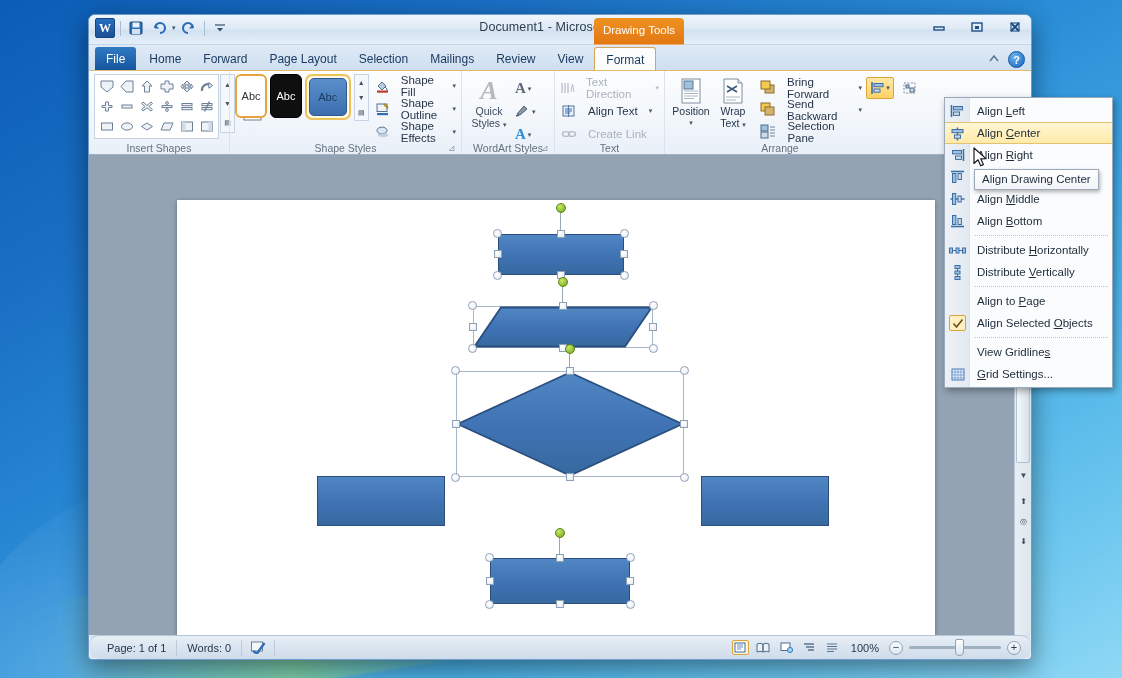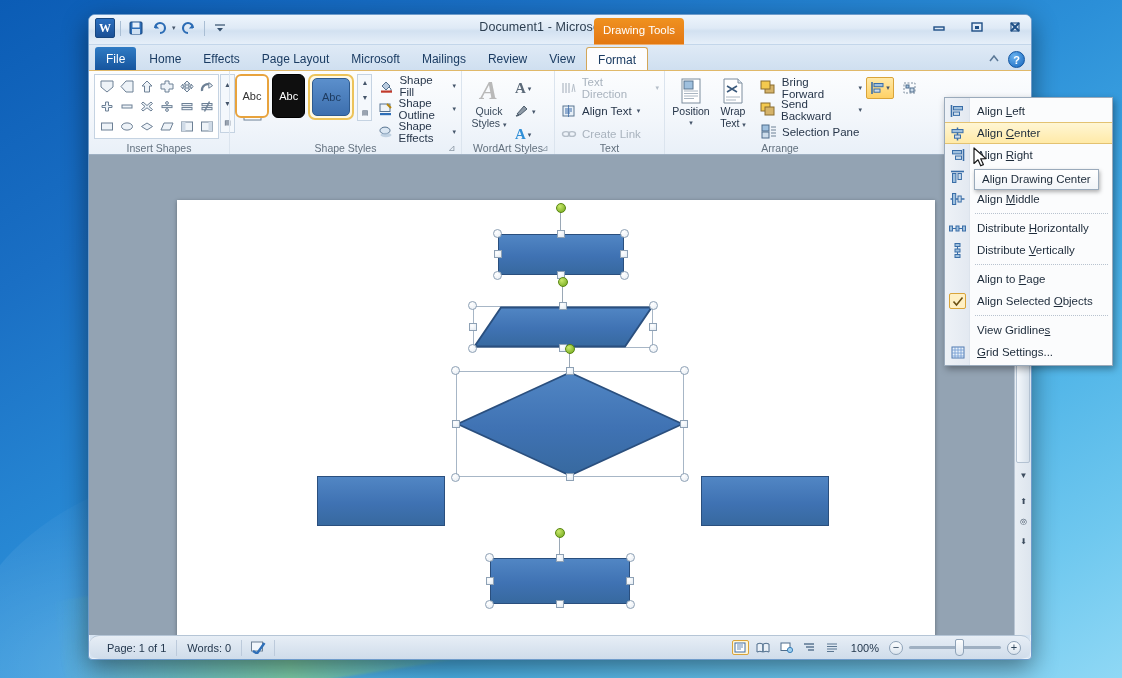--- a/index.html
+++ b/index.html
@@ -127,21 +127,21 @@
   .stylegal { display:flex; align-items:flex-start; }
   .stylebox {
     width: 44px; height: 44px; margin-right: 3px; border-radius: 6px;
     display:flex; align-items:center; justify-content:center; font-size: 11px;
   }
   .sb1 { border: 2px solid #e8a33d; background:#fff; color:#333; }
   .sb2 { background:#0f0f0f; color:#fff; border:1px solid #000; }
   .sb3wrap { border: 2px solid #ecc35a; border-radius: 7px; padding: 2px; background: #fff9e4; }
   .sb3 { background: linear-gradient(180deg,#5b8fcc,#3d6fae); color:#1d3a5f; border:1px solid #2e5a8f; width:38px;height:38px; border-radius:5px; }
   .stylecmds { margin-left: 6px; display:flex; flex-direction:column; gap:4px; padding-top:2px; }
-  .cmd { display:flex; align-items:center; gap:5px; font-size:11.5px; color:#27364a; height:19px; }
+  .cmd { display:flex; align-items:center; gap:11px; font-size:11.5px; color:#27364a; height:19px; }
   .cmd .ci { width:17px; height:16px; display:flex; align-items:center; justify-content:center; }
   .caret { font-size:7px; color:#45556a; }
   .cmd.dis { color:#a9b3be; }
 
   
   .wa { display:flex; align-items:flex-start; gap: 4px; padding-top: 3px;}
   .wabig { width:44px; text-align:center; }
   .wabig .gl { font: italic bold 26px "Liberation Serif", serif; color:#b9b9b9; line-height:28px;}
   .wabig .lb { font-size:10.5px; color:#3a4a5c; line-height:12px; }
   .wacol { display:flex; flex-direction:column; gap:2px; padding-top:1px;}
@@ -324,23 +324,23 @@
             <path d="M3 2 L11 10 M11 2 L3 10" stroke="#1e4f86" stroke-width="2"></path>
             <rect x="3" y="2" width="8" height="8" fill="none" stroke="#1e4f86" stroke-width="1.1"></rect>
           </svg>
       </div>
     </div>
   </div>
 
   <div class="tabsrow">
     <div class="tab file">File</div>
     <div class="tab">Home</div>
-    <div class="tab">Effects</div>
+    <div class="tab">Forward</div>
     <div class="tab">Page Layout</div>
-    <div class="tab">Microsoft</div>
+    <div class="tab">Selection</div>
     <div class="tab">Mailings</div>
     <div class="tab">Review</div>
     <div class="tab">View</div>
     <div class="tab active">Format</div>
     <div class="helpzone">
       <div>
         <svg width="12" height="11" viewBox="0 0 12 11">
             <path d="M2 8 L6 3 L10 8" fill="none" stroke="#5a7796" stroke-width="1.5"></path>
           </svg>
       </div>
@@ -881,20 +881,30 @@
       <span class="micon">
           <svg width="15" height="14" viewBox="0 0 15 14">
             <path d="M0.5 7h14" stroke="#3a6ea8" stroke-width="1.5"></path>
             <rect x="2.5" y="1.5" width="3.2" height="11" fill="#9fc0de" stroke="#3a6ea8"></rect>
             <rect x="8" y="4" width="3.2" height="6" fill="#cddcea" stroke="#3a6ea8"></rect>
           </svg>
         </span>
       <span>Align <span class="underl">M</span>iddle</span>
     </div>
 
+    <div class="mitem">
+      <span class="micon">
+          <svg width="15" height="14" viewBox="0 0 15 14">
+            <path d="M1 12.5h13" stroke="#3a6ea8" stroke-width="1.6"></path>
+            <rect x="2.5" y="1.5" width="3.4" height="9" fill="#9fc0de" stroke="#3a6ea8"></rect>
+            <rect x="8" y="4.5" width="3.4" height="6" fill="#cddcea" stroke="#3a6ea8"></rect>
+          </svg>
+        </span>
+      <span>Align <span class="underl">B</span>ottom</span>
+    </div>
 
     <div class="msep"></div>
 
     <div class="mitem">
       <span class="micon">
           <svg width="17" height="13" viewBox="0 0 17 13">
             <rect x="0.5" y="4" width="3" height="5" fill="#9fc0de" stroke="#3a6ea8"></rect>
             <rect x="7" y="4" width="3" height="5" fill="#9fc0de" stroke="#3a6ea8"></rect>
             <rect x="13.5" y="4" width="3" height="5" fill="#9fc0de" stroke="#3a6ea8"></rect>
             <path d="M3.5 6.5h3.5M10 6.5h3.5" stroke="#3a6ea8"></path>

